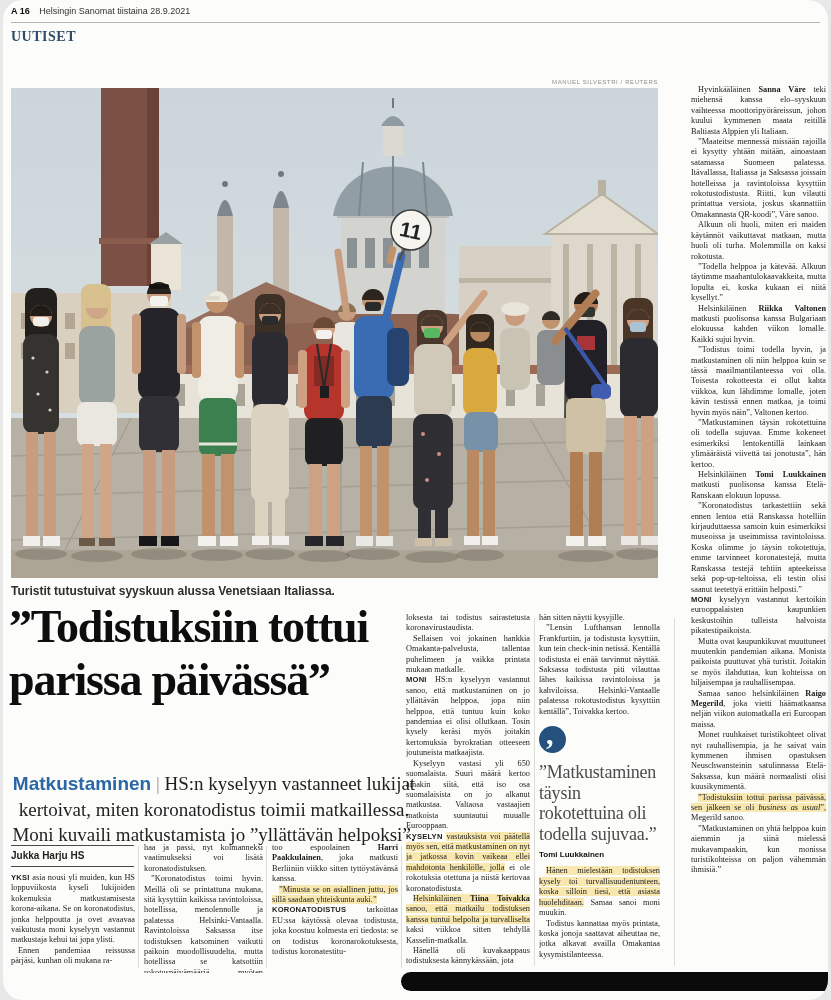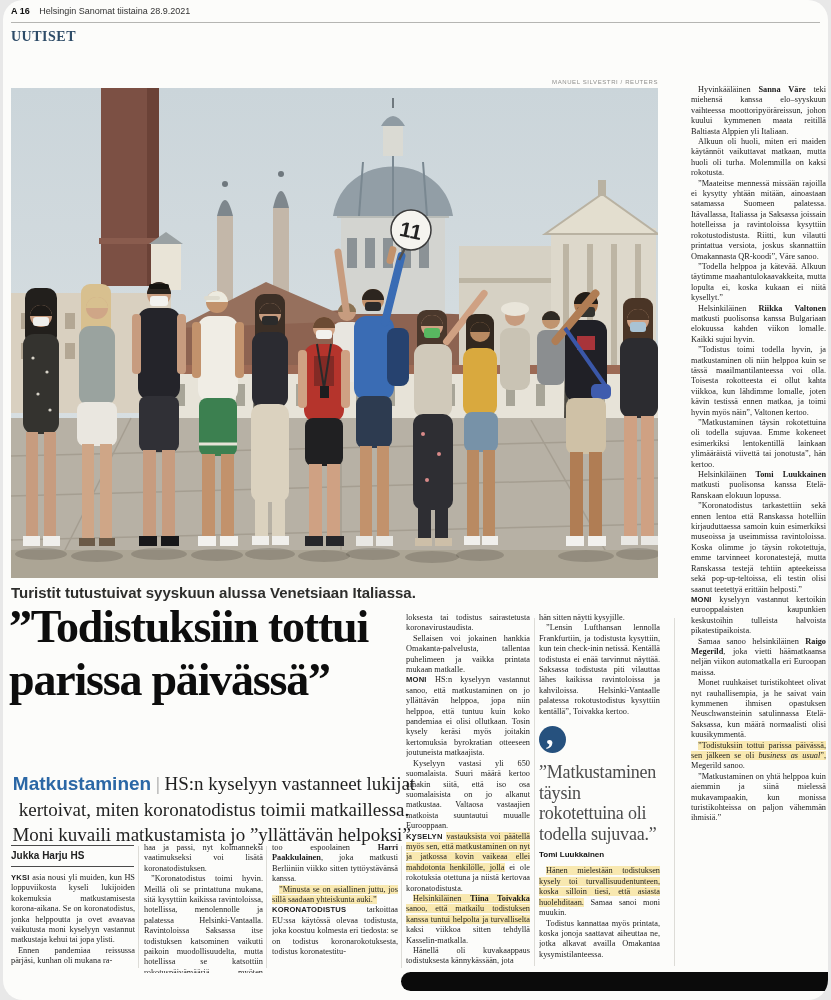--- a/index.html
+++ b/index.html
@@ -11,21 +11,21 @@
             padding-bottom:6px;font-family:"Liberation Sans",sans-serif;font-size:9px;color:#333;}
   .masthead .ed{font-weight:bold;color:#111;margin-right:7px;}
   .section-title{position:absolute;left:8px;top:29px;font-family:"Liberation Serif",serif;
             font-weight:bold;font-size:14px;letter-spacing:.5px;color:#2e4c68;}
 
   
   .credit{position:absolute;top:79px;left:8px;width:647px;text-align:right;
           font-family:"Liberation Sans",sans-serif;font-size:6px;color:#8f8f8d;letter-spacing:.6px;}
   .photo{position:absolute;left:8px;top:88px;width:647px;height:490px;overflow:hidden;background:#cdd6db;}
   .caption{position:absolute;left:8px;top:584px;font-family:"Liberation Sans",sans-serif;
-           font-size:15px;font-weight:bold;color:#2e2e2c;}
+           font-size:12px;font-weight:bold;color:#2e2e2c;}
 
   
   .headline{position:absolute;left:6px;top:600px;width:402px;margin:0;
             font-family:"Liberation Serif",serif;font-weight:bold;font-size:46px;line-height:53px;
             letter-spacing:-1.2px;color:#0d0d0d;}
   .standfirst{position:absolute;left:8px;top:771px;width:406px;margin:0;
               font-size:19px;line-height:25.5px;color:#1f1f1f;text-align:center;}
   .kicker{font-family:"Liberation Sans",sans-serif;font-weight:bold;color:#2b67a5;}
   .sep{color:#9a9a9a;}
   .byline{position:absolute;left:8px;top:845px;width:123px;border-top:1px solid #4a4a4a;
@@ -417,29 +417,30 @@
       <div class="pq-attr">Tomi Luukkainen</div>
     </div>
     <div>
         <p class="ind"><span class="hl">Hänen mielestään todistuksen kysely toi turvallisuudentunteen, koska silloin tiesi, että asiasta huolehditaan.</span><span> Samaa sanoi moni muukin.</span></p>
         <p class="ind"><span>Todistus kannattaa myös printata, koska jonoja saattavat aiheuttaa ne, jotka alkavat availla Omakantaa kysymistilanteessa.</span></p>
       </div>
   </div>
 
   <div class="col" style="left:688px;top:85px;width:135px;height:882px;">
       <p class="ind"><span>Hyvinkääläinen </span><span class="b">Sanna Väre</span><span> teki miehensä kanssa elo–syyskuun vaihteessa moottoripyöräreissun, johon kuului kymmenen maata reitillä Baltiasta Alppien yli Italiaan.</span></p>
+      <p class="ind"><span>”Maateitse mennessä missään rajoilla ei kysytty yhtään mitään, ainoastaan satamassa Suomeen palatessa. Itävallassa, Italiassa ja Saksassa joissain hotelleissa ja ravintoloissa kysyttiin rokotustodistusta. Riitti, kun vilautti printattua versiota, joskus skannattiin Omakannasta QR-koodi”, Väre sanoo.</span></p>
       <p class="ind"><span>Alkuun oli huoli, miten eri maiden käytännöt vaikuttavat matkaan, mutta huoli oli turha. Molemmilla on kaksi rokotusta.</span></p>
-      <p class="ind"><span>”Maateitse mennessä missään rajoilla ei kysytty yhtään mitään, ainoastaan satamassa Suomeen palatessa. Itävallassa, Italiassa ja Saksassa joissain hotelleissa ja ravintoloissa kysyttiin rokotustodistusta. Riitti, kun vilautti printattua versiota, joskus skannattiin Omakannasta QR-koodi”, Väre sanoo.</span></p>
       <p class="ind"><span>”Todella helppoa ja kätevää. Alkuun täytimme maahantulokaavakkeita, mutta lopulta ei, koska kukaan ei niitä kysellyt.”</span></p>
       <p class="ind"><span>Helsinkiläinen </span><span class="b">Riikka Valtonen</span><span> matkusti puolisonsa kanssa Bulgariaan elokuussa kahden viikon lomalle. Kaikki sujui hyvin.</span></p>
       <p class="ind"><span>”Todistus toimi todella hyvin, ja matkustaminen oli niin helppoa kuin se tässä maailmantilanteessa voi olla. Toisesta rokotteesta ei ollut kahta viikkoa, kun lähdimme lomalle, joten kävin testissä ennen matkaa, ja toimi hyvin myös näin”, Valtonen kertoo.</span></p>
       <p class="ind"><span>”Matkustaminen täysin rokotettuina oli todella sujuvaa. Emme kokeneet esimerkiksi lentokentillä lainkaan ylimääräistä viivettä tai jonotusta”, hän kertoo.</span></p>
       <p class="ind"><span>Helsinkiläinen </span><span class="b">Tomi Luukkainen</span><span> matkusti puolisonsa kanssa Etelä-Ranskaan elokuun lopussa.</span></p>
       <p class="ind"><span>”Koronatodistus tarkastettiin sekä ennen lentoa että Ranskassa hotelliin kirjauduttaessa samoin kuin esimerkiksi museoissa ja useimmissa ravintoloissa. Koska olimme jo täysin rokotettuja, emme tarvinneet koronatestejä, mutta Ranskassa testejä tehtiin apteekeissa sekä pop-up-teltoissa, eli testin olisi saanut teetettyä erittäin helposti.”</span></p>
       <p><span class="lead">MONI </span><span>kyselyyn vastannut kertoikin eurooppalaisten kaupunkien keskustoihin tulleista halvoista pikatestipaikoista.</span></p>
+      <p class="ind"><span>Mutta ovat kaupunkikuvat muuttuneet muutenkin pandemian aikana. Monista paikoista puuttuvat yhä turistit. Joitakin se myös ilahduttaa, kun kohteissa on hiljaisempaa ja rauhallisempaa.</span></p>
       <p class="ind"><span>Samaa sanoo helsinkiläinen </span><span class="b">Raigo Megerild</span><span>, joka vietti häämatkaansa neljän viikon automatkalla eri Euroopan maissa.</span></p>
       <p class="ind"><span>Monet ruuhkaiset turistikohteet olivat nyt rauhallisempia, ja he saivat vain kymmenen ihmisen opastuksen Neuschwansteinin satulinnassa Etelä-Saksassa, kun määrä normaalisti olisi kuusikymmentä.</span></p>
       <p class="ind"><span class="hl">”Todistuksiin tottui parissa päivässä, sen jälkeen se oli </span><span class="i hl">business as usual</span><span class="hl">”,</span><span> Megerild sanoo.</span></p>
       <p class="ind"><span>”Matkustaminen on yhtä helppoa kuin aiemmin ja siinä mielessä mukavampaakin, kun monissa turistikohteissa on paljon vähemmän ihmisiä.”</span></p>
     </div>
 
   <div class="bottom-bar"></div>
 </div>
 
 </body></html>

